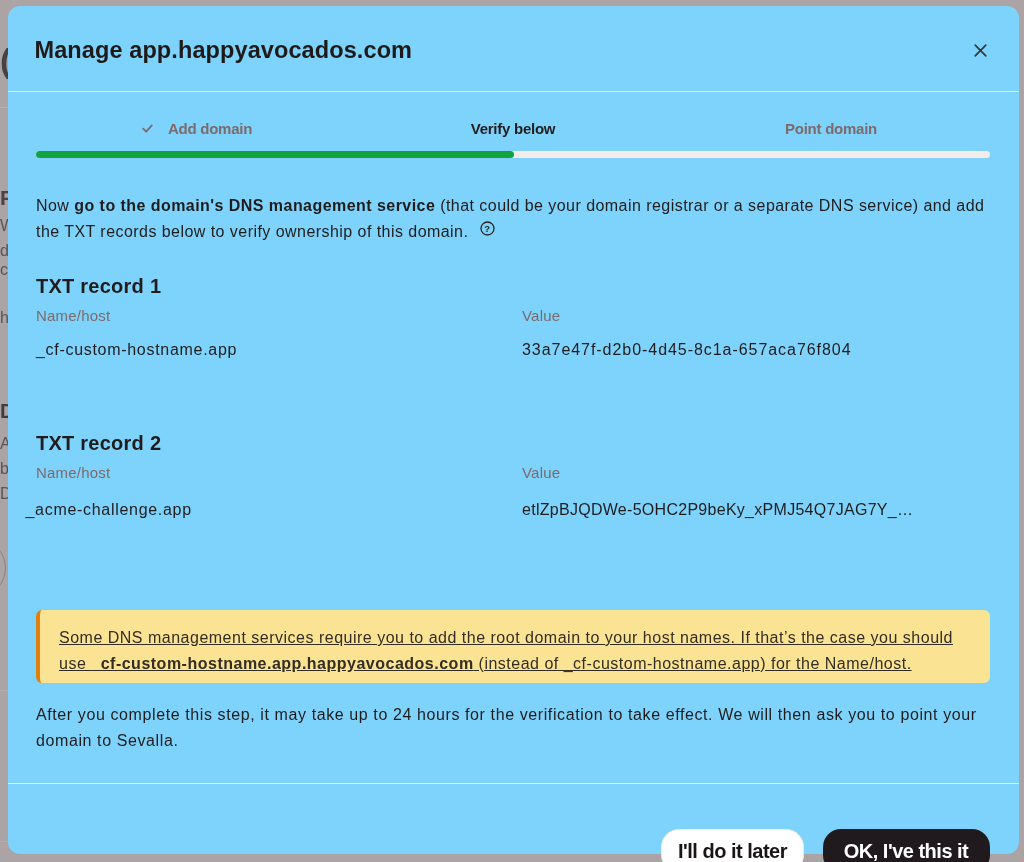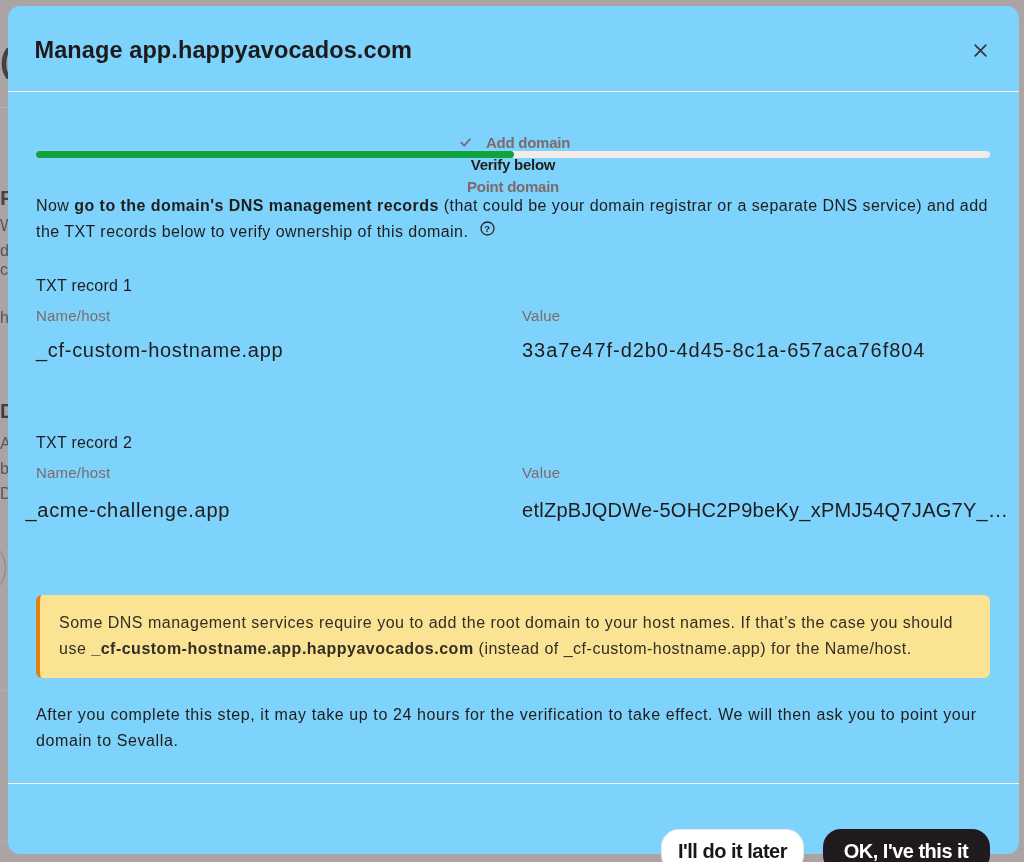--- a/index.html
+++ b/index.html
@@ -6,34 +6,34 @@
   html,body { width:1024px; height:862px; overflow:hidden; }
   body { font-family:"Liberation Sans", sans-serif; background:#aca3a4; position:relative; }
   .bgfrag { position:absolute; left:0; color:#5f5154; font-weight:400; white-space:nowrap; }
   .modal {
     position:absolute; left:7.5px; top:5.5px; width:1011.5px; height:848px;
     background:#7dd3fc; border-radius:12px;
   }
   .title { position:absolute; left:27px; top:31px; font-size:23.5px; font-weight:700; color:#1f1a1a; letter-spacing:0.1px; }
   .closex { position:absolute; left:964px; top:36px; width:17px; height:17px; }
   .hdiv { position:absolute; left:0; right:0; top:85.5px; height:1px; background:#f7f1ef; }
-  .steps { position:absolute; left:28.5px; top:126px; width:954px; display:flex; line-height:22px;flex-direction:column; }
+  .steps { position:absolute; left:28.5px; top:112px; width:954px; display:flex; line-height:22px; }
   .step { flex:1; display:flex; justify-content:center; align-items:center; gap:15px; font-size:15px; letter-spacing:-0.25px; font-weight:600; color:#7e6a6a; }
   .step.active { color:#221d1d; font-weight:700; }
   .bar { position:absolute; left:28.5px; top:145.5px; width:954px; height:6.5px; background:#f3ece9; border-radius:4px; }
   .bar .fill { position:absolute; left:0; top:0; width:478px; height:6.5px; background:#12a33f; border-radius:4px; }
   .para { position:absolute; left:28.5px; top:187px; font-size:16px; letter-spacing:0.45px; line-height:26px; color:#211c1c; white-space:nowrap; }
   .qicon { display:inline-block; vertical-align:1px; margin-left:12px; }
-  .rech { position:absolute; left:28.5px; font-size:16px; font-weight:400; color:#211c1c; line-height:20px; letter-spacing:0.25px; }
+  .rech { position:absolute; left:28.5px; font-size:20px; font-weight:700; color:#211c1c; line-height:20px; letter-spacing:0.25px; }
   .lbl { position:absolute; font-size:15px; font-weight:500; color:#7e6a6a; line-height:18px; letter-spacing:0.2px; }
-  .val { position:absolute; font-size:20px; color:#211c1c; line-height:20px; letter-spacing:0.7px; }
+  .val { position:absolute; font-size:16px; color:#211c1c; line-height:20px; letter-spacing:0.7px; }
   .warn {
-    position:absolute; left:28.5px; top:589px; width:954px; height:83px;
+    position:absolute; left:28.5px; top:604px; width:954px; height:73px;
     background:#fae493; border-left:4px solid #e0800f; border-radius:6px;
-    font-size:16px; letter-spacing:0.5px; line-height:26px; color:#332d26; padding:15.5px 0 0 19px; white-space:nowrap;
+    font-size:16px; letter-spacing:0.5px; line-height:26px; color:#332d26; padding:15.5px 0 0 19px; white-space:nowrap;text-decoration:underline;
   }
   .foot { position:absolute; left:28.5px; top:696px; font-size:16px; letter-spacing:0.6px; line-height:26px; color:#211c1c; white-space:nowrap; }
   .fdiv { position:absolute; left:0; right:0; top:777.5px; height:1px; background:#f7f1ef; }
   .btn { position:absolute; top:787.5px; height:44px; border-radius:18px; display:flex; align-items:center; justify-content:center; font-weight:600;margin-top:36px; }
   .btn1 { left:653.5px; width:143px; background:#fff; border:1px solid #f2e9e5; color:#1b1616; font-size:20px; letter-spacing:-0.5px; }
   .btn2 { left:815px; width:167px; background:#201a1e; color:#ffffff; font-size:20px; letter-spacing:-0.5px; font-weight:700; }
 </style>
 </head>
 <body>
 
@@ -69,21 +69,21 @@
         <span>Verify below</span>
       </div>
       <div class="step">
         <span>Point domain</span>
       </div>
     </div>
     <div class="bar">
       <div class="fill"></div>
     </div>
     <div class="para">
-      Now <b>go to the domain's DNS management records</b> (that could be your domain registrar or a separate DNS service) and add<br>
+      Now <b>go to the domain's DNS management service</b> (that could be your domain registrar or a separate DNS service) and add<br>
       the TXT records below to verify ownership of this domain.<svg class="qicon" width="15" height="15" viewBox="0 0 15 15">
         <circle cx="7.5" cy="7.5" r="6.5" fill="none" stroke="#2a2525" stroke-width="1.3"></circle>
         <text x="7.5" y="11" font-size="9.5" font-weight="600" text-anchor="middle" fill="#2a2525" font-family="Liberation Sans, sans-serif">?</text>
       </svg>
     </div>
 
     <div class="rech" style="top:270px;">TXT record 1</div>
     <div class="lbl" style="left:28.5px; top:301px;">Name/host</div>
     <div class="lbl" style="left:514.5px; top:301px;">Value</div>
     <div class="val" style="left:28.5px; top:334.5px;">_cf-custom-hostname.app</div>

